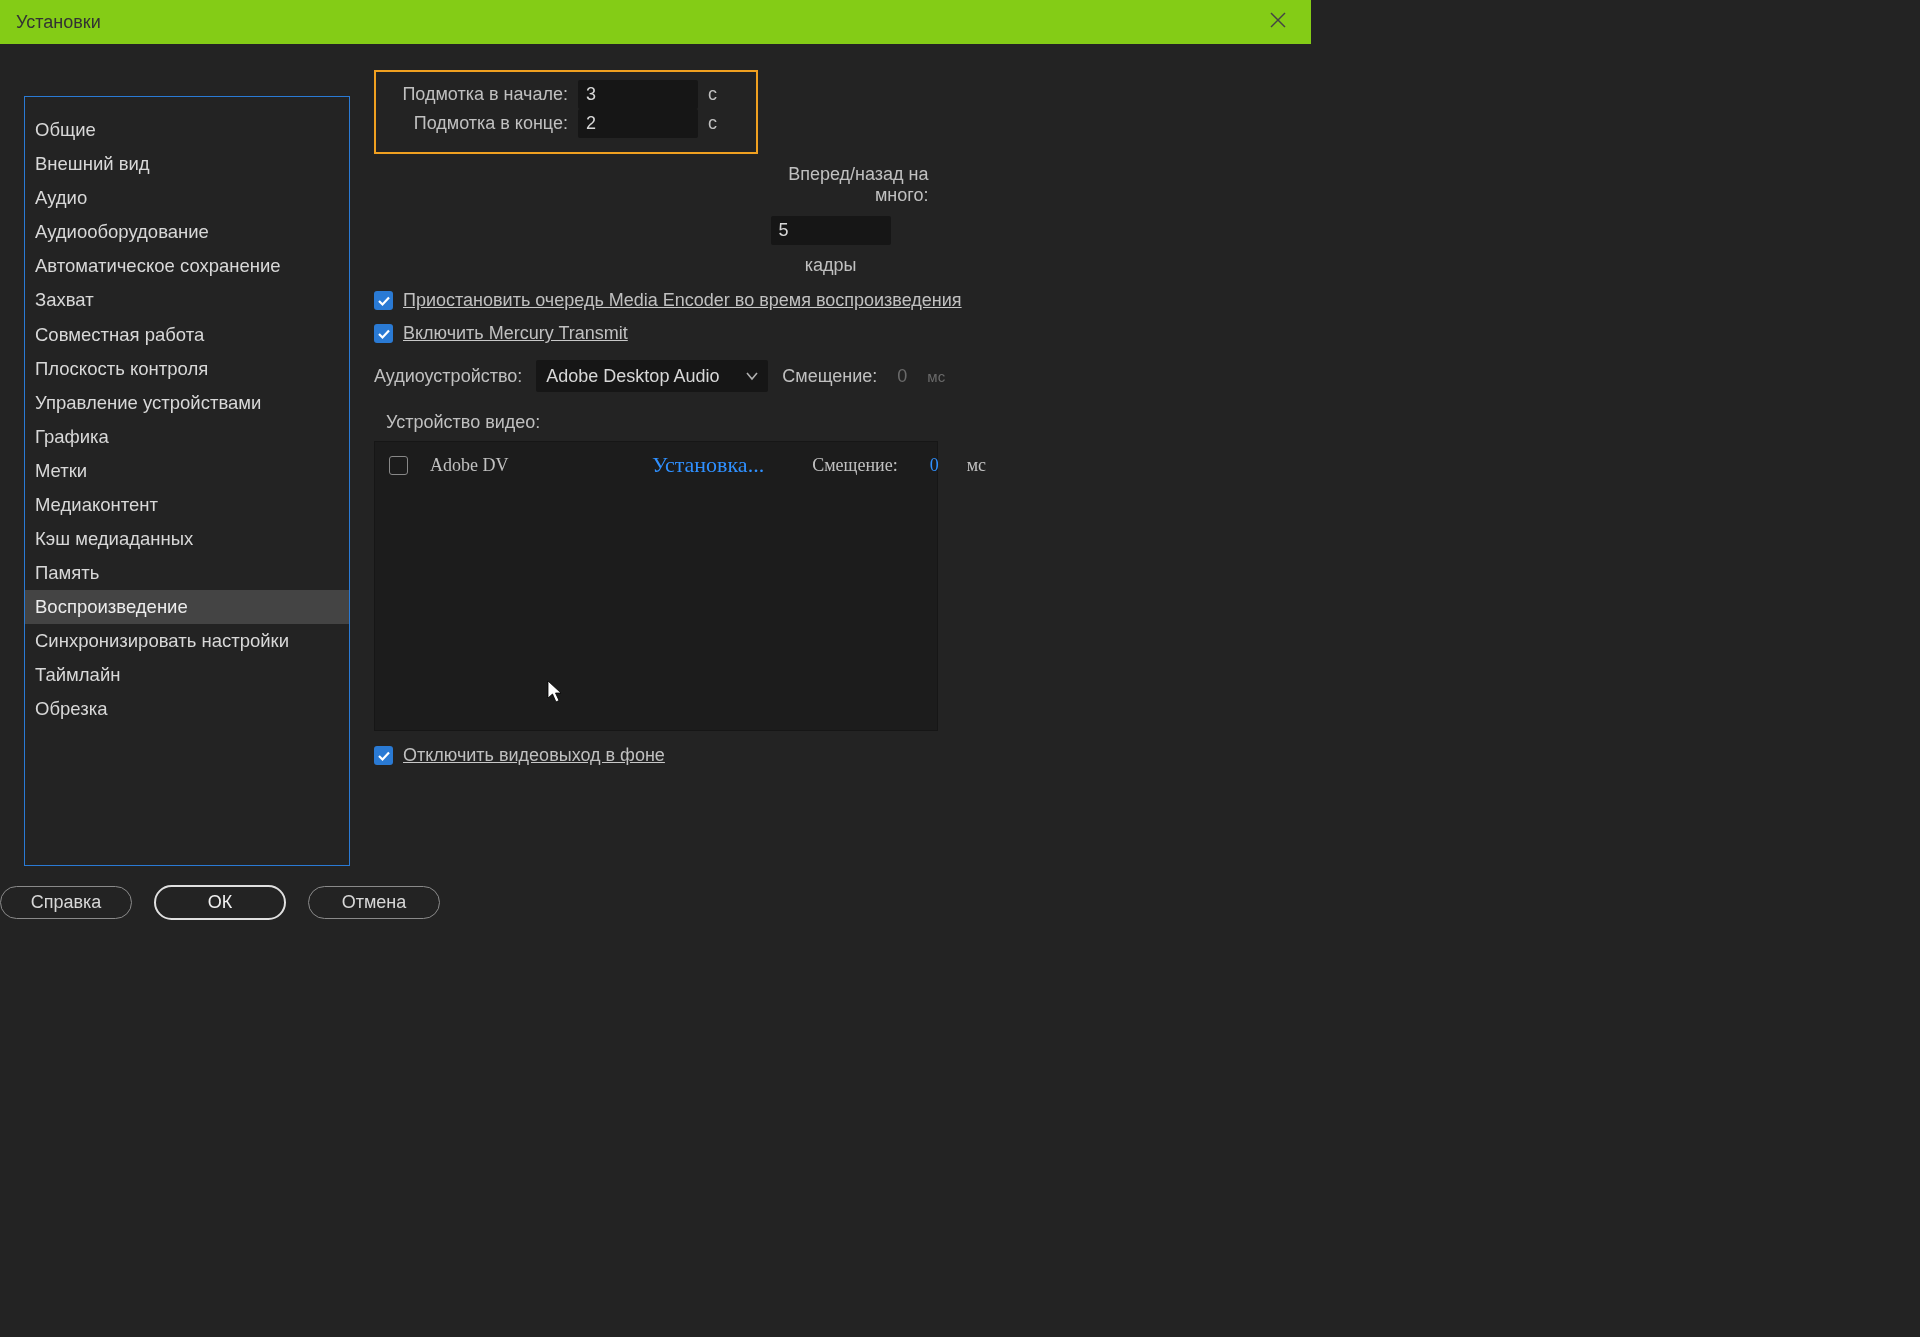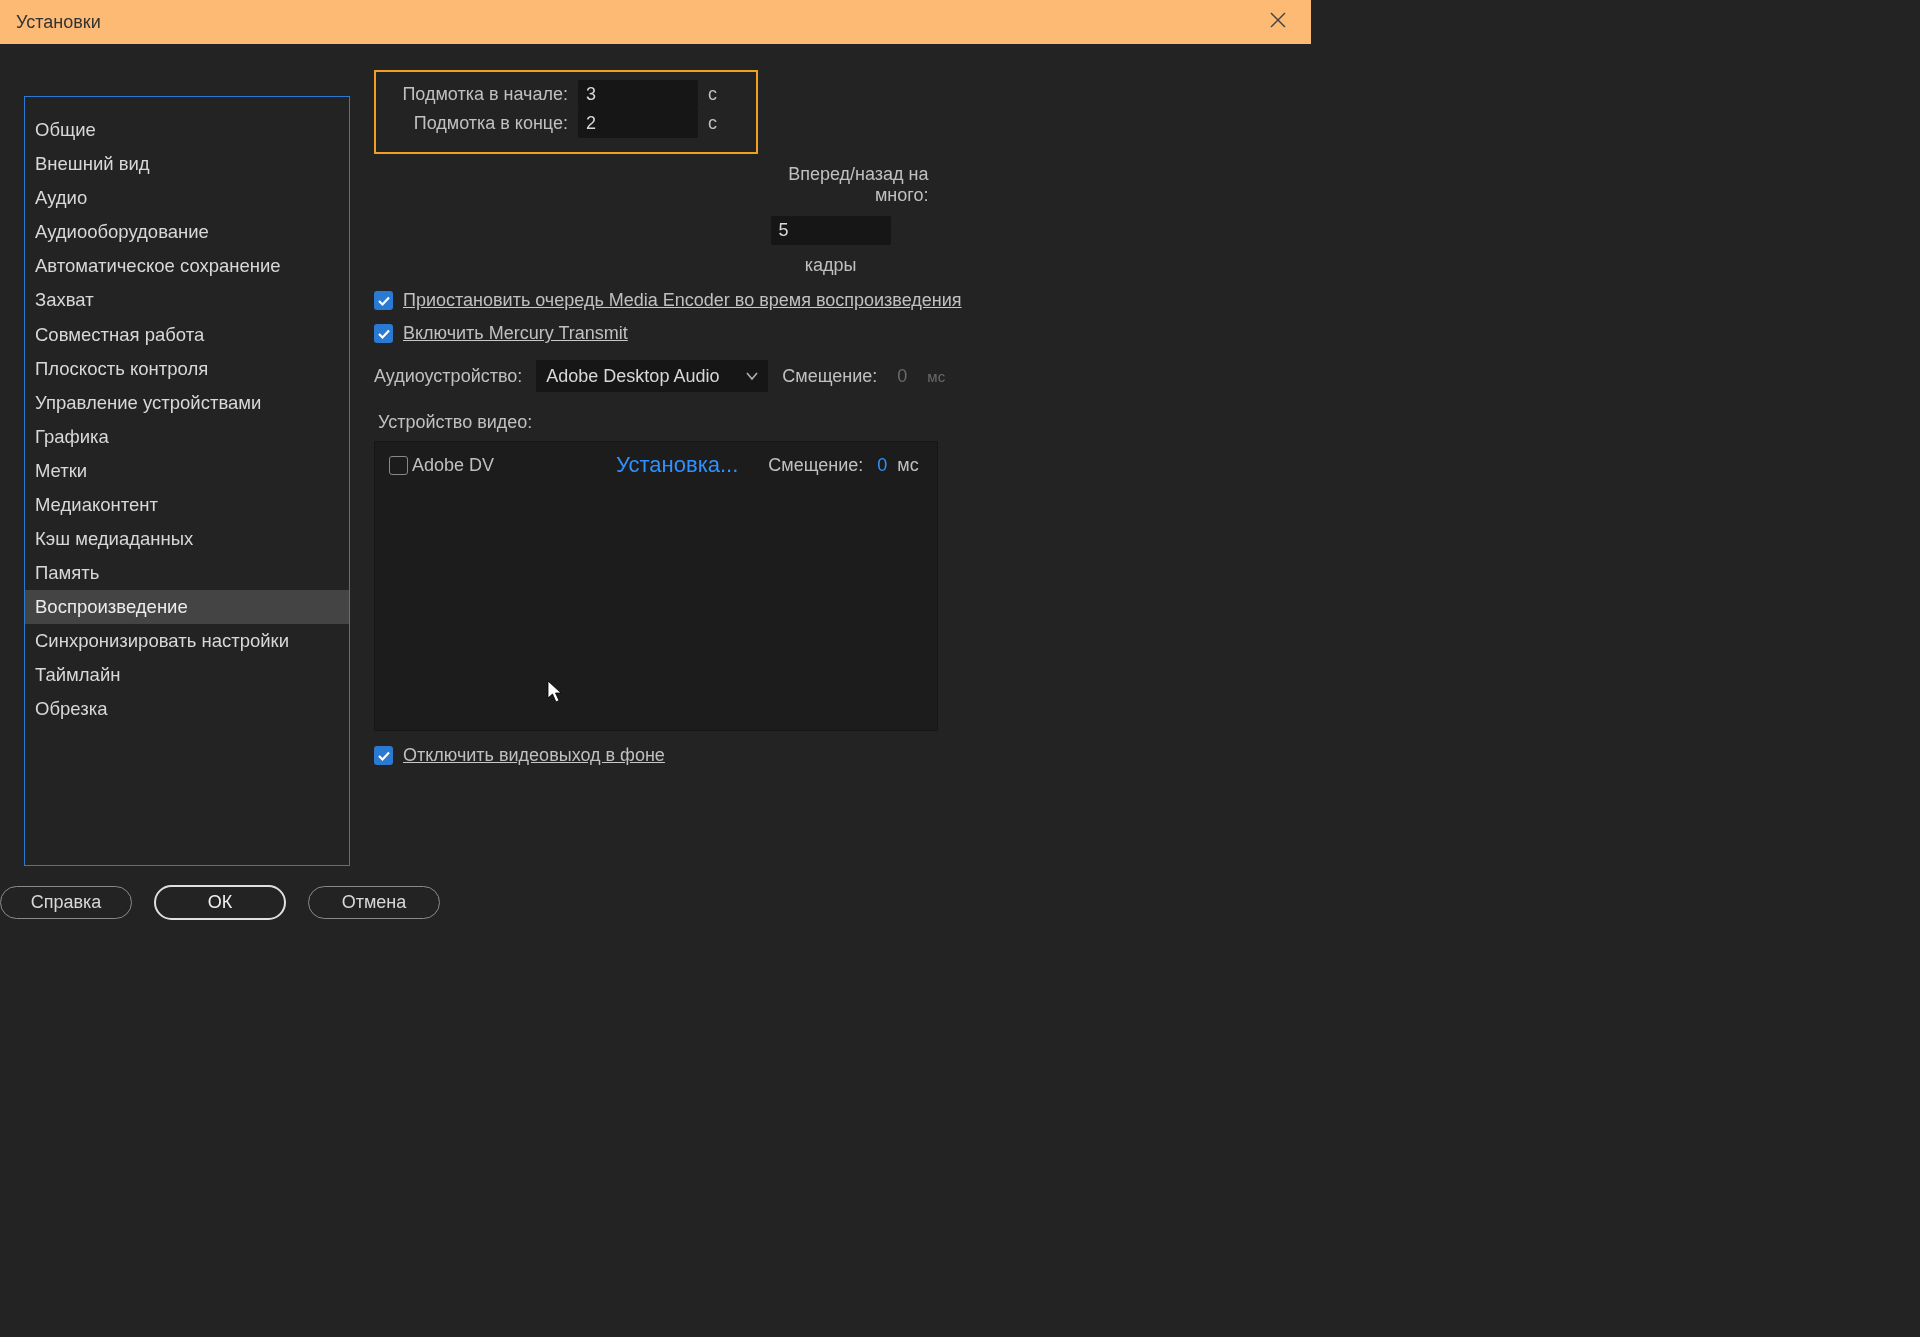--- a/index.html
+++ b/index.html
@@ -14,21 +14,21 @@
     }
     .dialog {
       width: 1311px;
       height: 939px;
       background: #232323;
       display: flex;
       flex-direction: column;
     }
     .titlebar {
       height: 45px;
-      background: #fdba74;
+      background: #84cc16;
       display: flex;
       align-items: center;
       justify-content: space-between;
       padding: 0 16px 0 16px;
       color: #333;
       font-size: 18px;
     }
     .close-x {
       font-size: 22px;
       color: #555;
@@ -145,33 +145,34 @@
       height: 32px;
       display: flex;
       align-items: center;
       justify-content: space-between;
       border-radius: 2px;
     }
     .chev { font-size: 13px; color: #b0b0b0; }
     .dim { color: #6a6a6a; }
     .offset-label { color: #c0c0c0; font-size: 18px; }
     .offset-val { color: #6a6a6a; font-size: 18px; margin-left: 6px; }
-    .section-label { color: #c0c0c0; font-size: 18px; margin: 12px 0 8px 4px; }
+    .section-label { color: #c0c0c0; font-size: 18px; margin: 12px 0 8px 12px; }
     .device-box {
       width: 564px;
       height: 290px;
       border: 1px solid #161616;
       background: #1c1c1c;
       padding: 10px 14px;
       position: relative;
     }
     .device-row {
       display: flex;
       align-items: center;
-      gap: 4px;
+      gap: 22px;
+      font-family: Liberation Serif, serif;
     }
     .device-name { color: #c0c0c0; font-size: 18px; flex: 0 0 200px; }
     .device-link { color: #2f90ff; font-size: 22px; cursor: pointer; margin-right: 24px;}
     .device-offset-label { color: #c0c0c0; font-size: 18px; margin-left: 2px;}
     .device-offset-val { color: #2f90ff; font-size: 18px; margin-left: 10px;}
     .device-offset-unit { color: #c0c0c0; font-size: 18px; margin-left: 6px;}
     .cursor {
       position: absolute;
       left: 172px;
       top: 238px;

